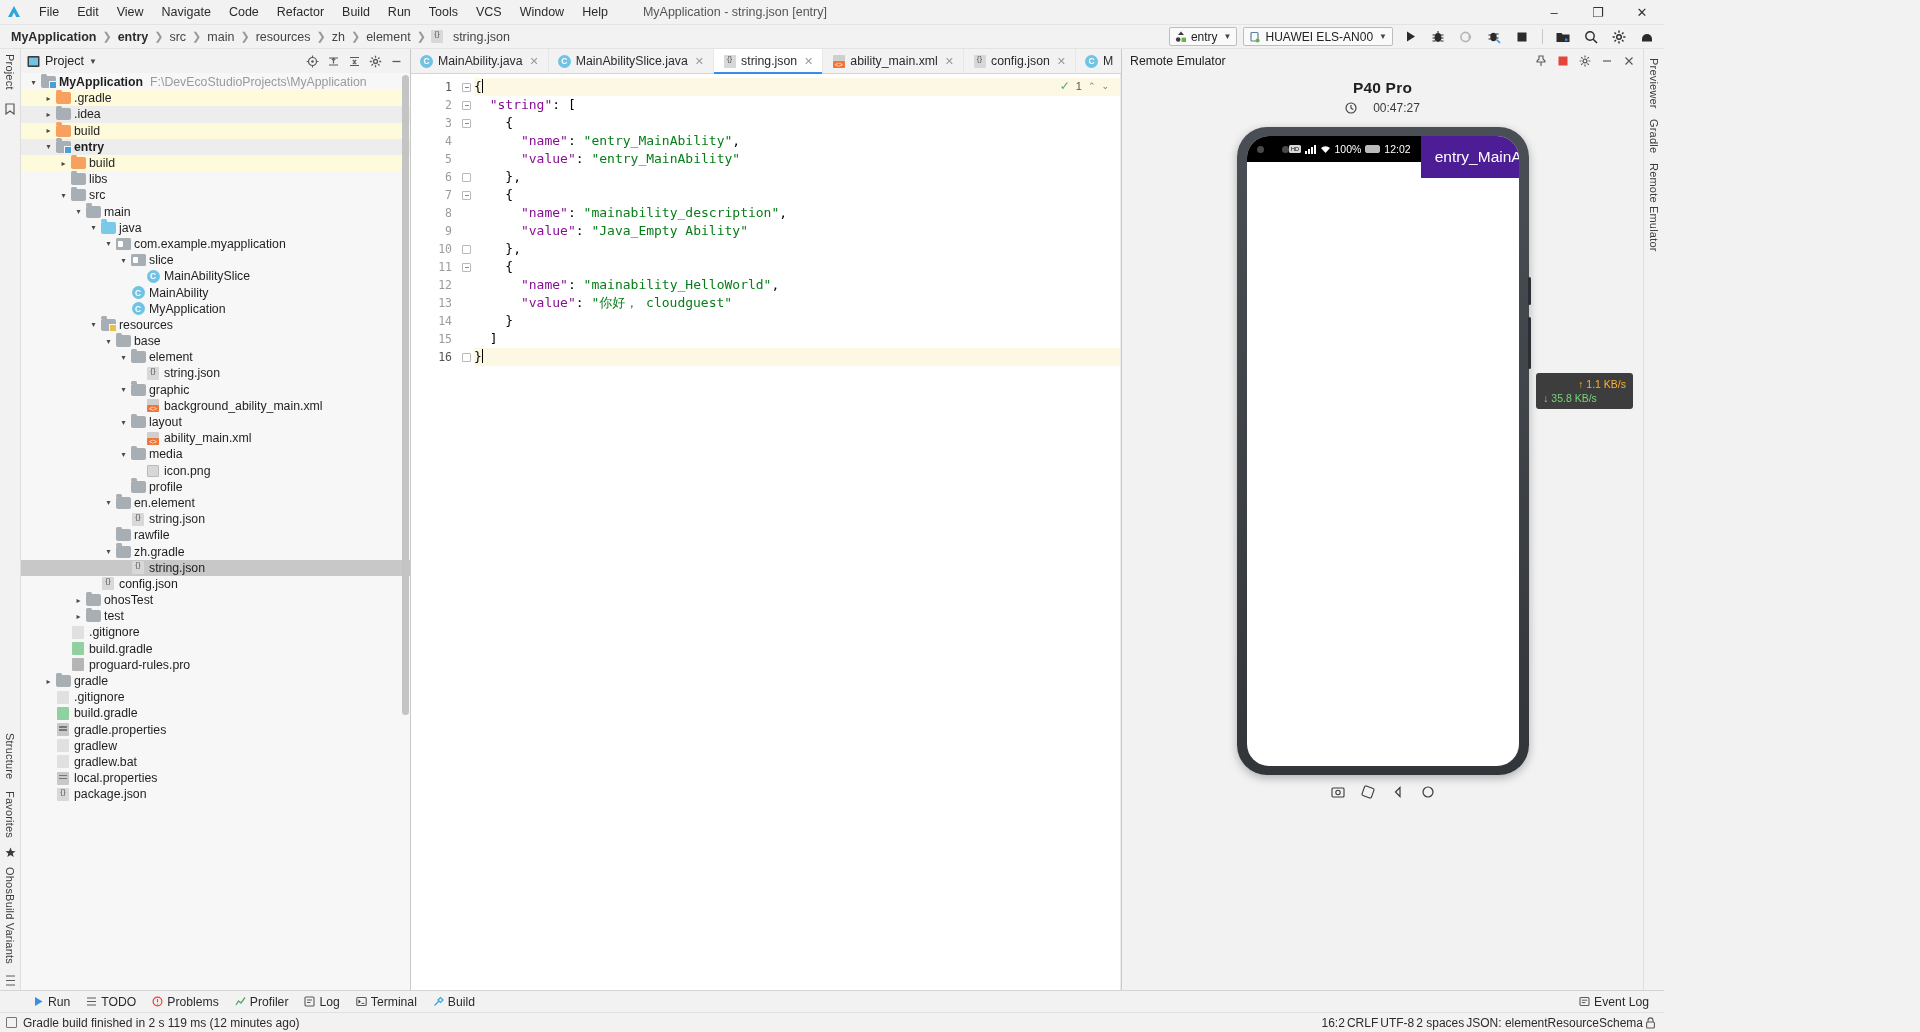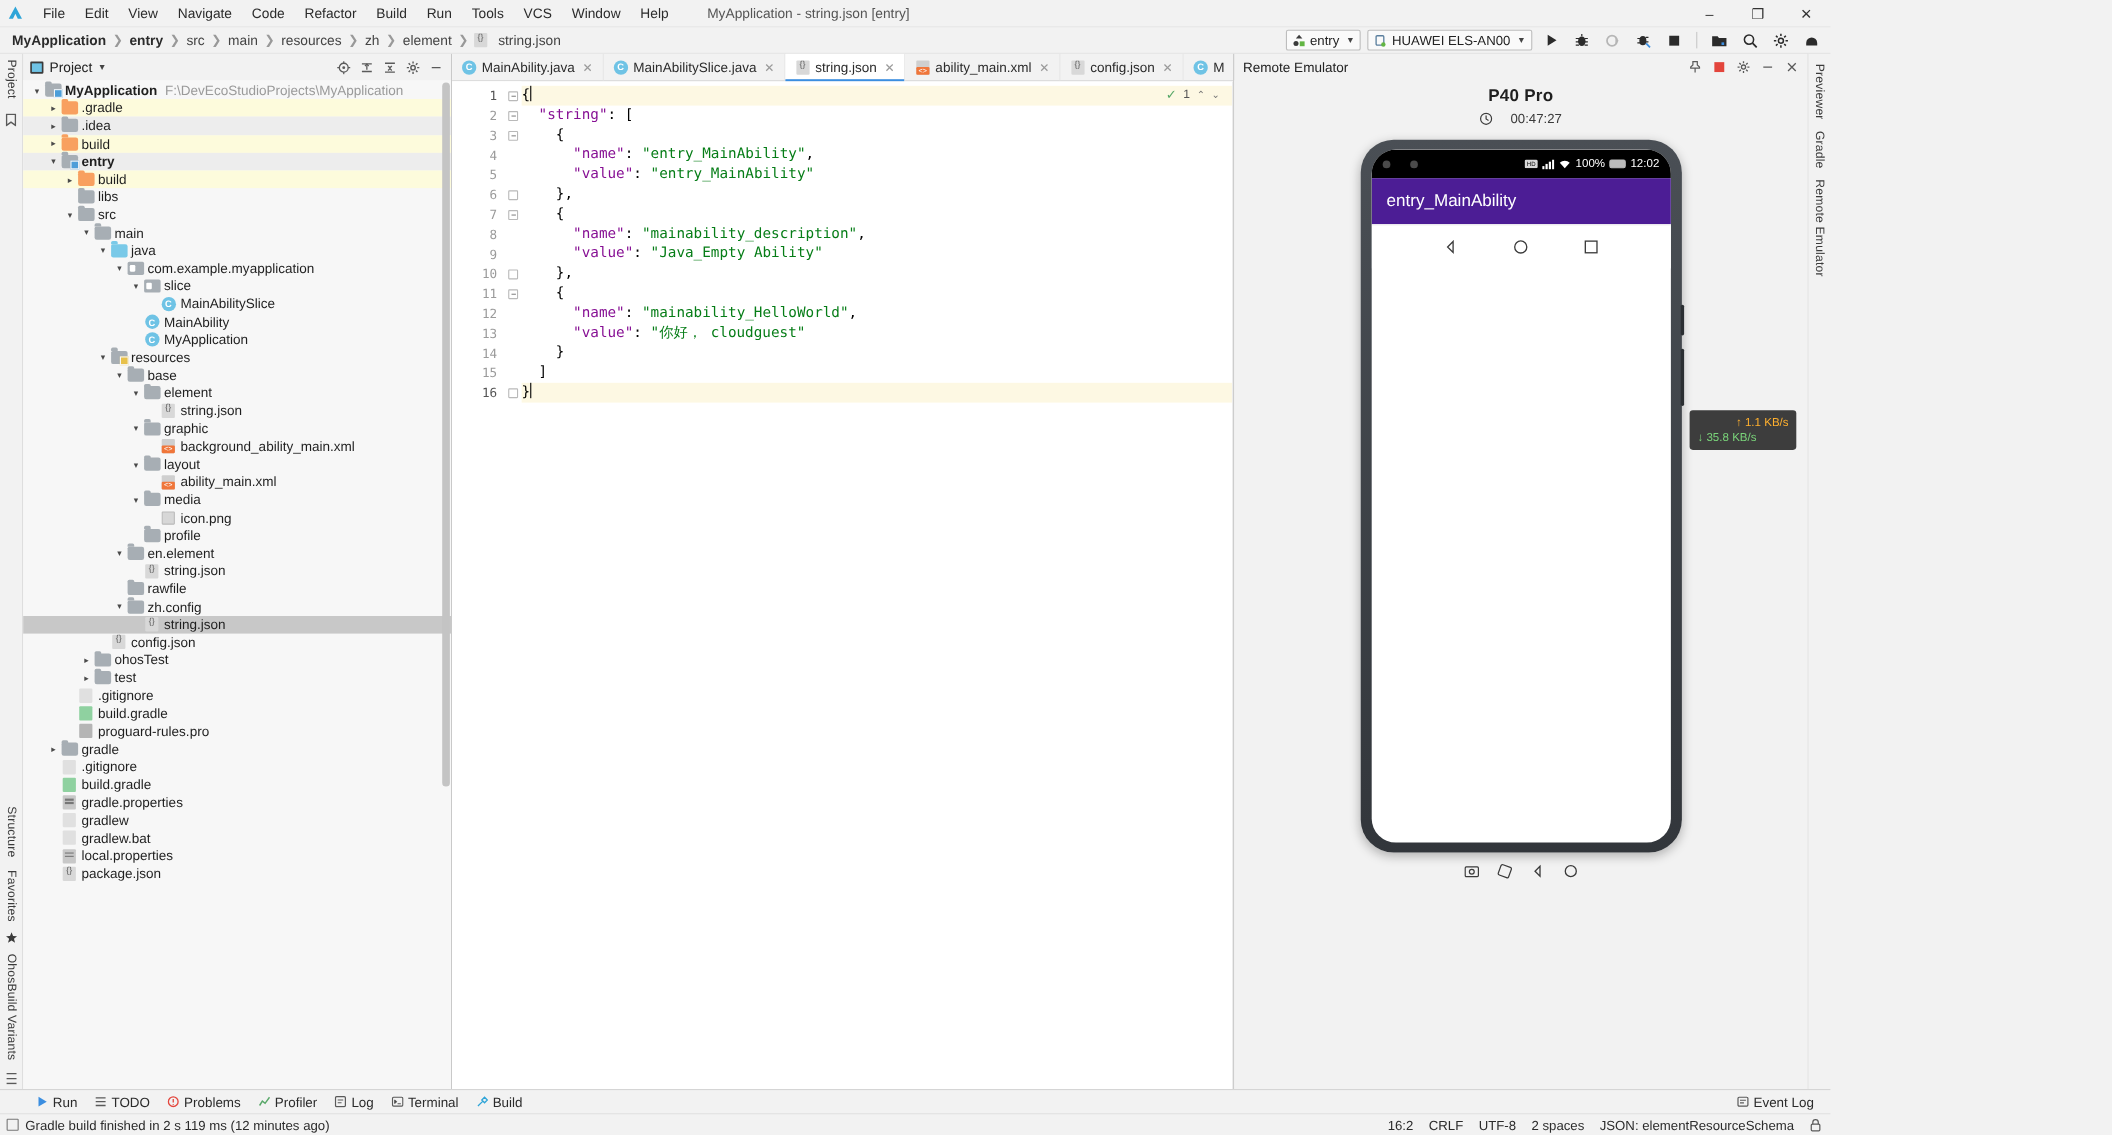--- a/index.html
+++ b/index.html
@@ -137,21 +137,21 @@
   .emu-head-icons { margin-left: auto; display: flex; align-items: center; gap: 2px;}
   .emu-body { flex: 1; display: flex; flex-direction: column; align-items: center; background: #f2f2f2; padding-top: 6px; position: relative;}
   .dev-name { font-size: 15.5px; font-weight: bold; color: #1f1f1f; letter-spacing: 0.2px;}
   .dev-timer { display: flex; align-items: center; gap: 16px; font-size: 12px; color: #3b3b3b; margin-top: 4px;}
   .phone {
     margin-top: 12px; width: 292px; height: 648px; border-radius: 30px;
     background: #3a3f45; padding: 9px 10px; position: relative;
     box-shadow: 0 3px 10px rgba(0,0,0,0.28);
     background: linear-gradient(180deg,#4a4f55 0%, #32363b 100%);
   }
-  .phone-screen { width: 100%; height: 100%; border-radius: 22px; overflow: hidden; background: #fff; display: flex; flex-direction: column;}
+  .phone-screen { width: 100%; height: 100%; border-radius: 22px; overflow: hidden; background: #fff; display: flex; flex-direction: row;}
   .stat {
     height: 26px; background: #000; color: #fff; display: flex; align-items: center;
     padding: 0 10px; font-size: 10.5px;
   }
   .stat .left { display: flex; align-items: center; gap: 18px; }
   .dot-ico { width: 7px; height: 7px; border-radius: 50%; background: #4a4a4a;}
   .stat .right { margin-left: auto; display: flex; align-items: center; gap: 4px;}
   .batt { width: 15px; height: 8px; border: 1px solid #bbb; border-radius: 2px; position: relative; background: #bbb;}
   .app-bar { background: #4c1d95; color: #fff; height: 42px; display: flex; align-items: center; padding: 0 14px; font-size: 15.5px;}
   .app-content { flex: 1; background: #fff; display: flex; align-items: center; justify-content: center;}
@@ -173,21 +173,21 @@
   
   .rrail { width: 21px; background: #f2f2f2; border-left: 1px solid #dedede; display: flex; flex-direction: column; align-items: center; flex:none; padding-top: 4px;}
 
   
   .toolwin { height: 22px; background: #f2f2f2; border-top: 1px solid #d5d5d5; display: flex; align-items: center; padding-left: 26px; gap: 2px; flex: none;}
   .tw { display: flex; align-items: center; gap: 4px; padding: 1px 7px; font-size: 12.2px; color: #2b2b2b;}
   .tw-right { margin-left: auto; padding-right: 8px; display:flex; align-items:center; gap:5px;}
 
   
   .status { height: 20px; background: #f2f2f2; border-top: 1px solid #e0e0e0; display: flex; align-items: center; padding: 0 8px 0 6px; font-size: 12px; color: #2b2b2b; flex: none; gap: 6px;}
-  .status .right { margin-left: auto; display: flex; align-items: center; gap: 14px;}
+  .status .right { margin-left: auto; display: flex; align-items: center; gap: 2px;}
   .sq-ico { width: 11px; height: 11px; border: 1px solid #777; border-radius: 1px;}
 
   svg { display:block; }
 </style>
 </head>
 <body>
 
 <div class="app">
 
   <div class="titlebar">
@@ -624,21 +624,21 @@
               <span class="fld gray"></span>
             </span>
             <span class="tlabel">rawfile</span>
           </div>
           <div class="trow">
             <span style="display:inline-block;width:81px"></span>
             <span class="twist">▾</span>
             <span class="ticon">
               <span class="fld gray"></span>
             </span>
-            <span class="tlabel">zh.config</span>
+            <span class="tlabel">zh.gradle</span>
           </div>
           <div class="trow sel">
             <span style="display:inline-block;width:96px"></span>
             <span class="twist"></span>
             <span class="ticon">
               <span class="jsn"></span>
             </span>
             <span class="tlabel">string.json</span>
           </div>
           <div class="trow">

